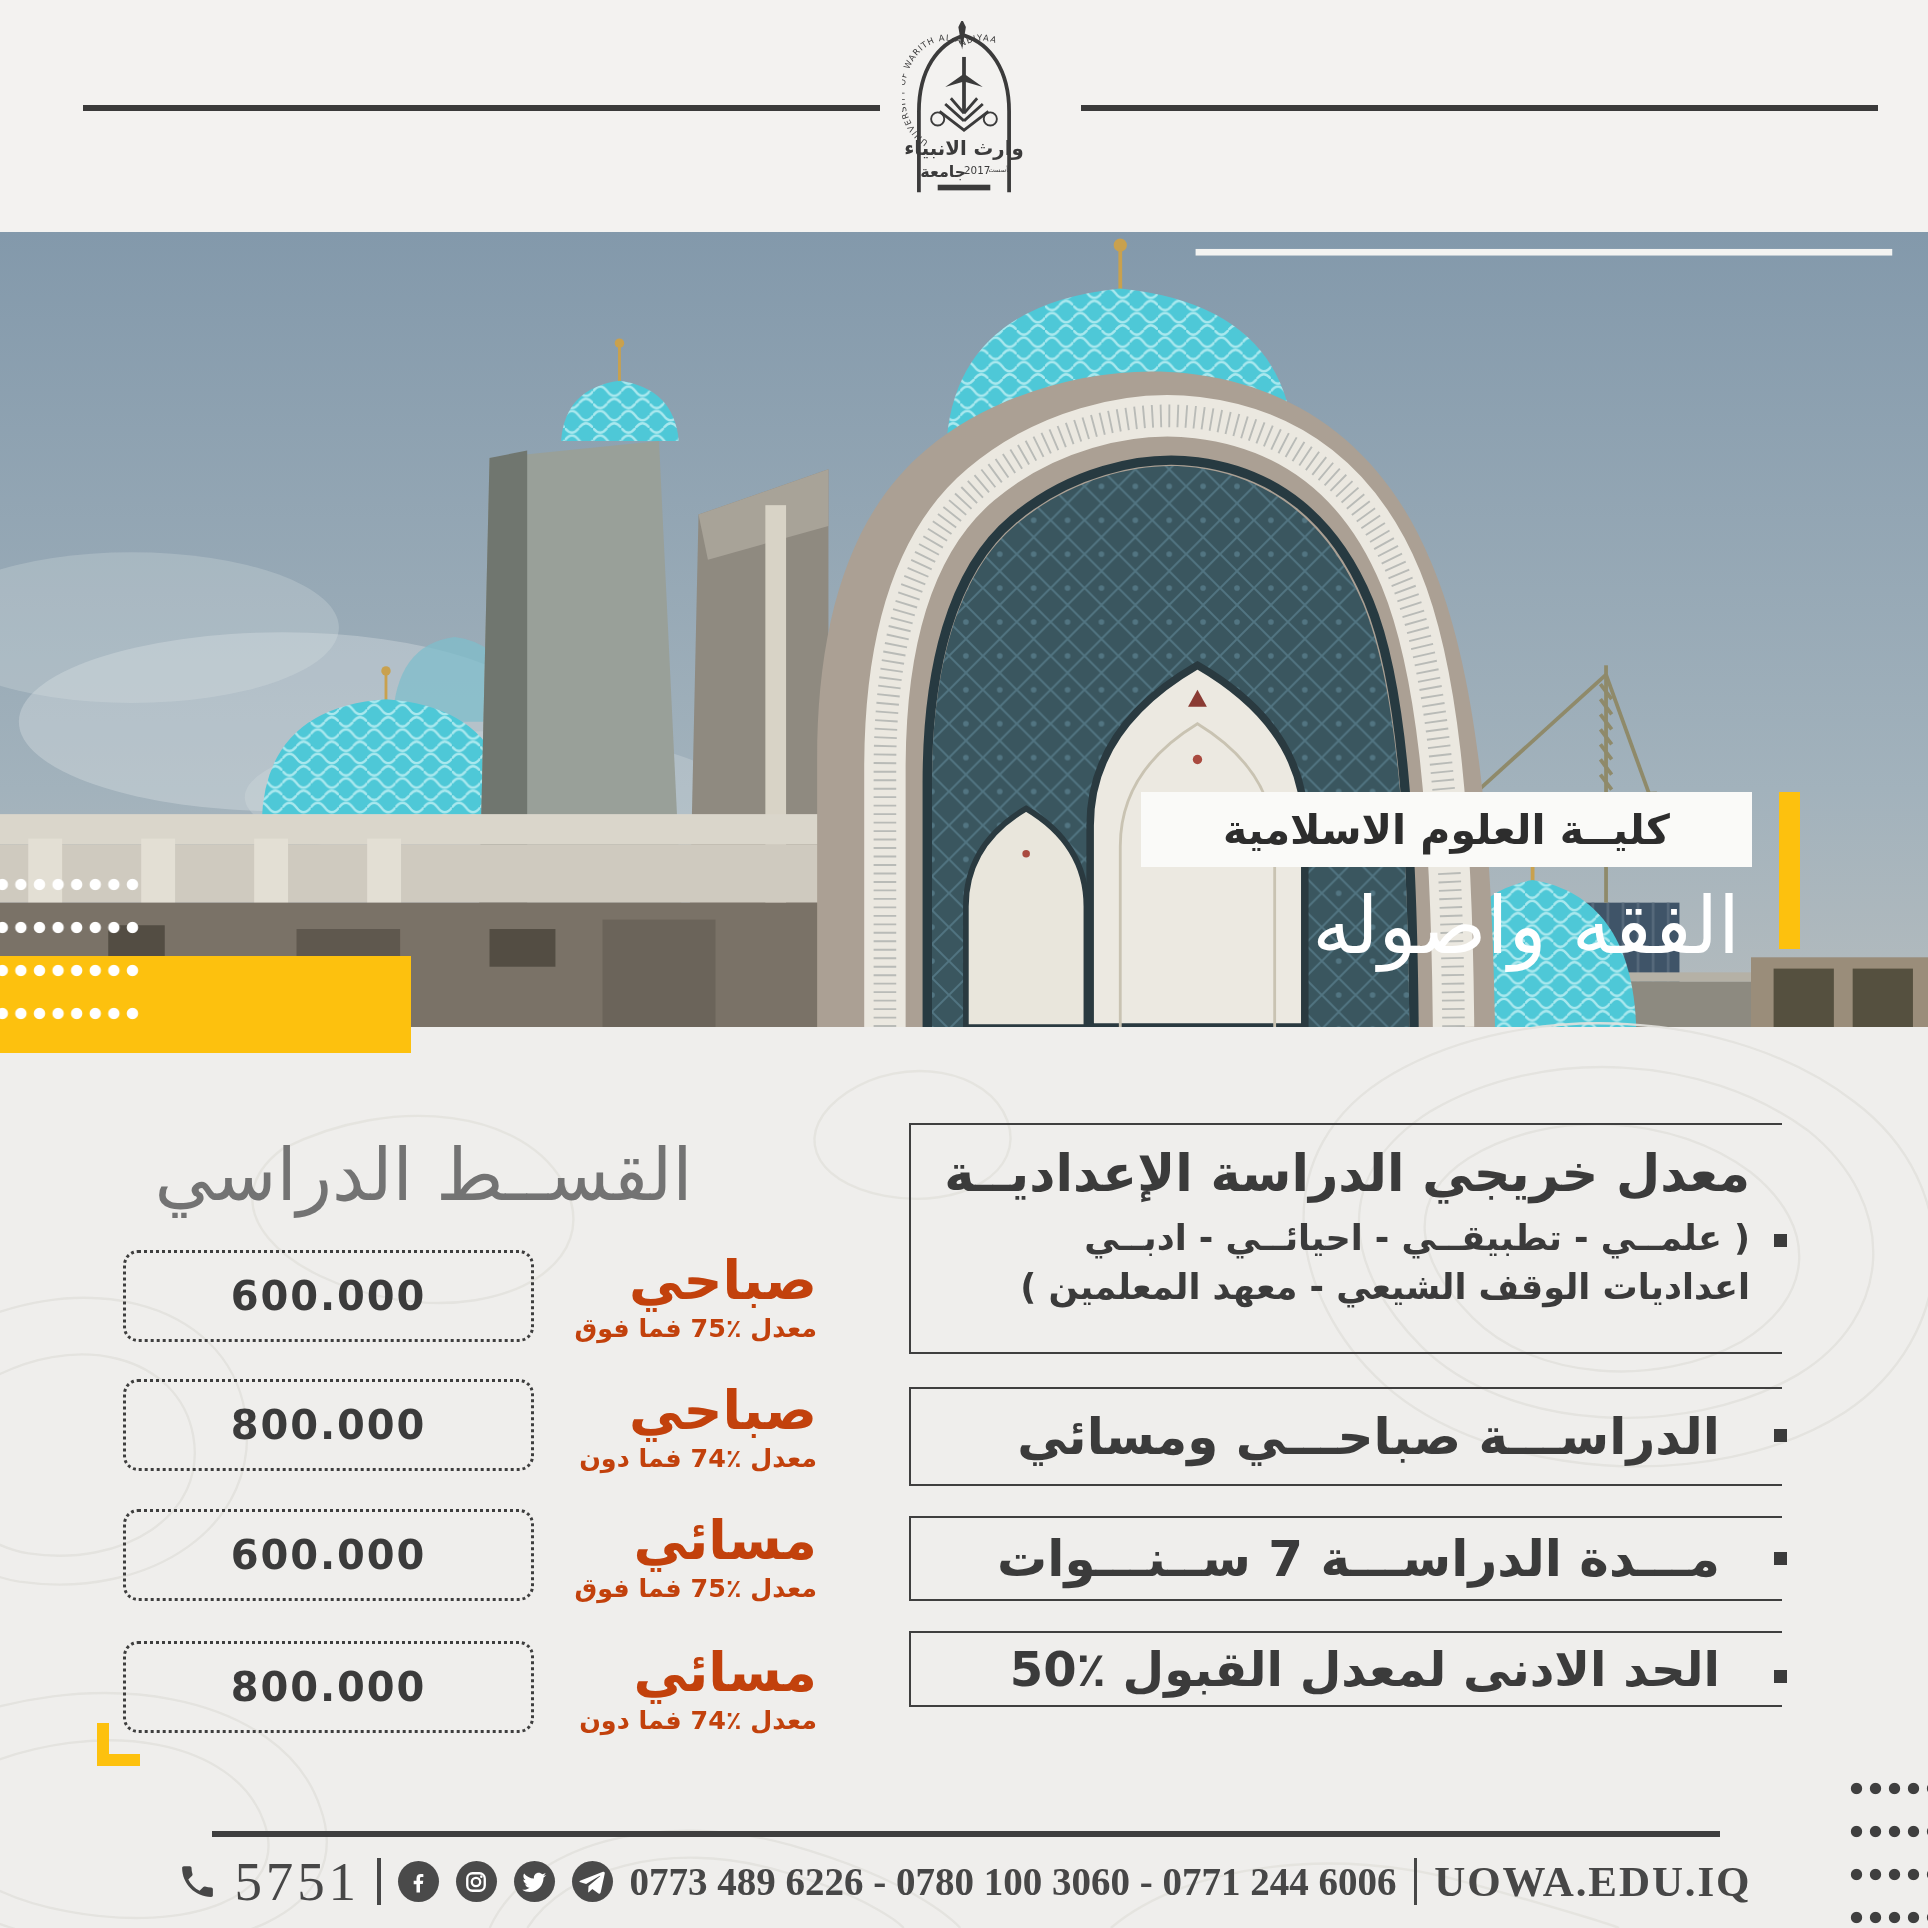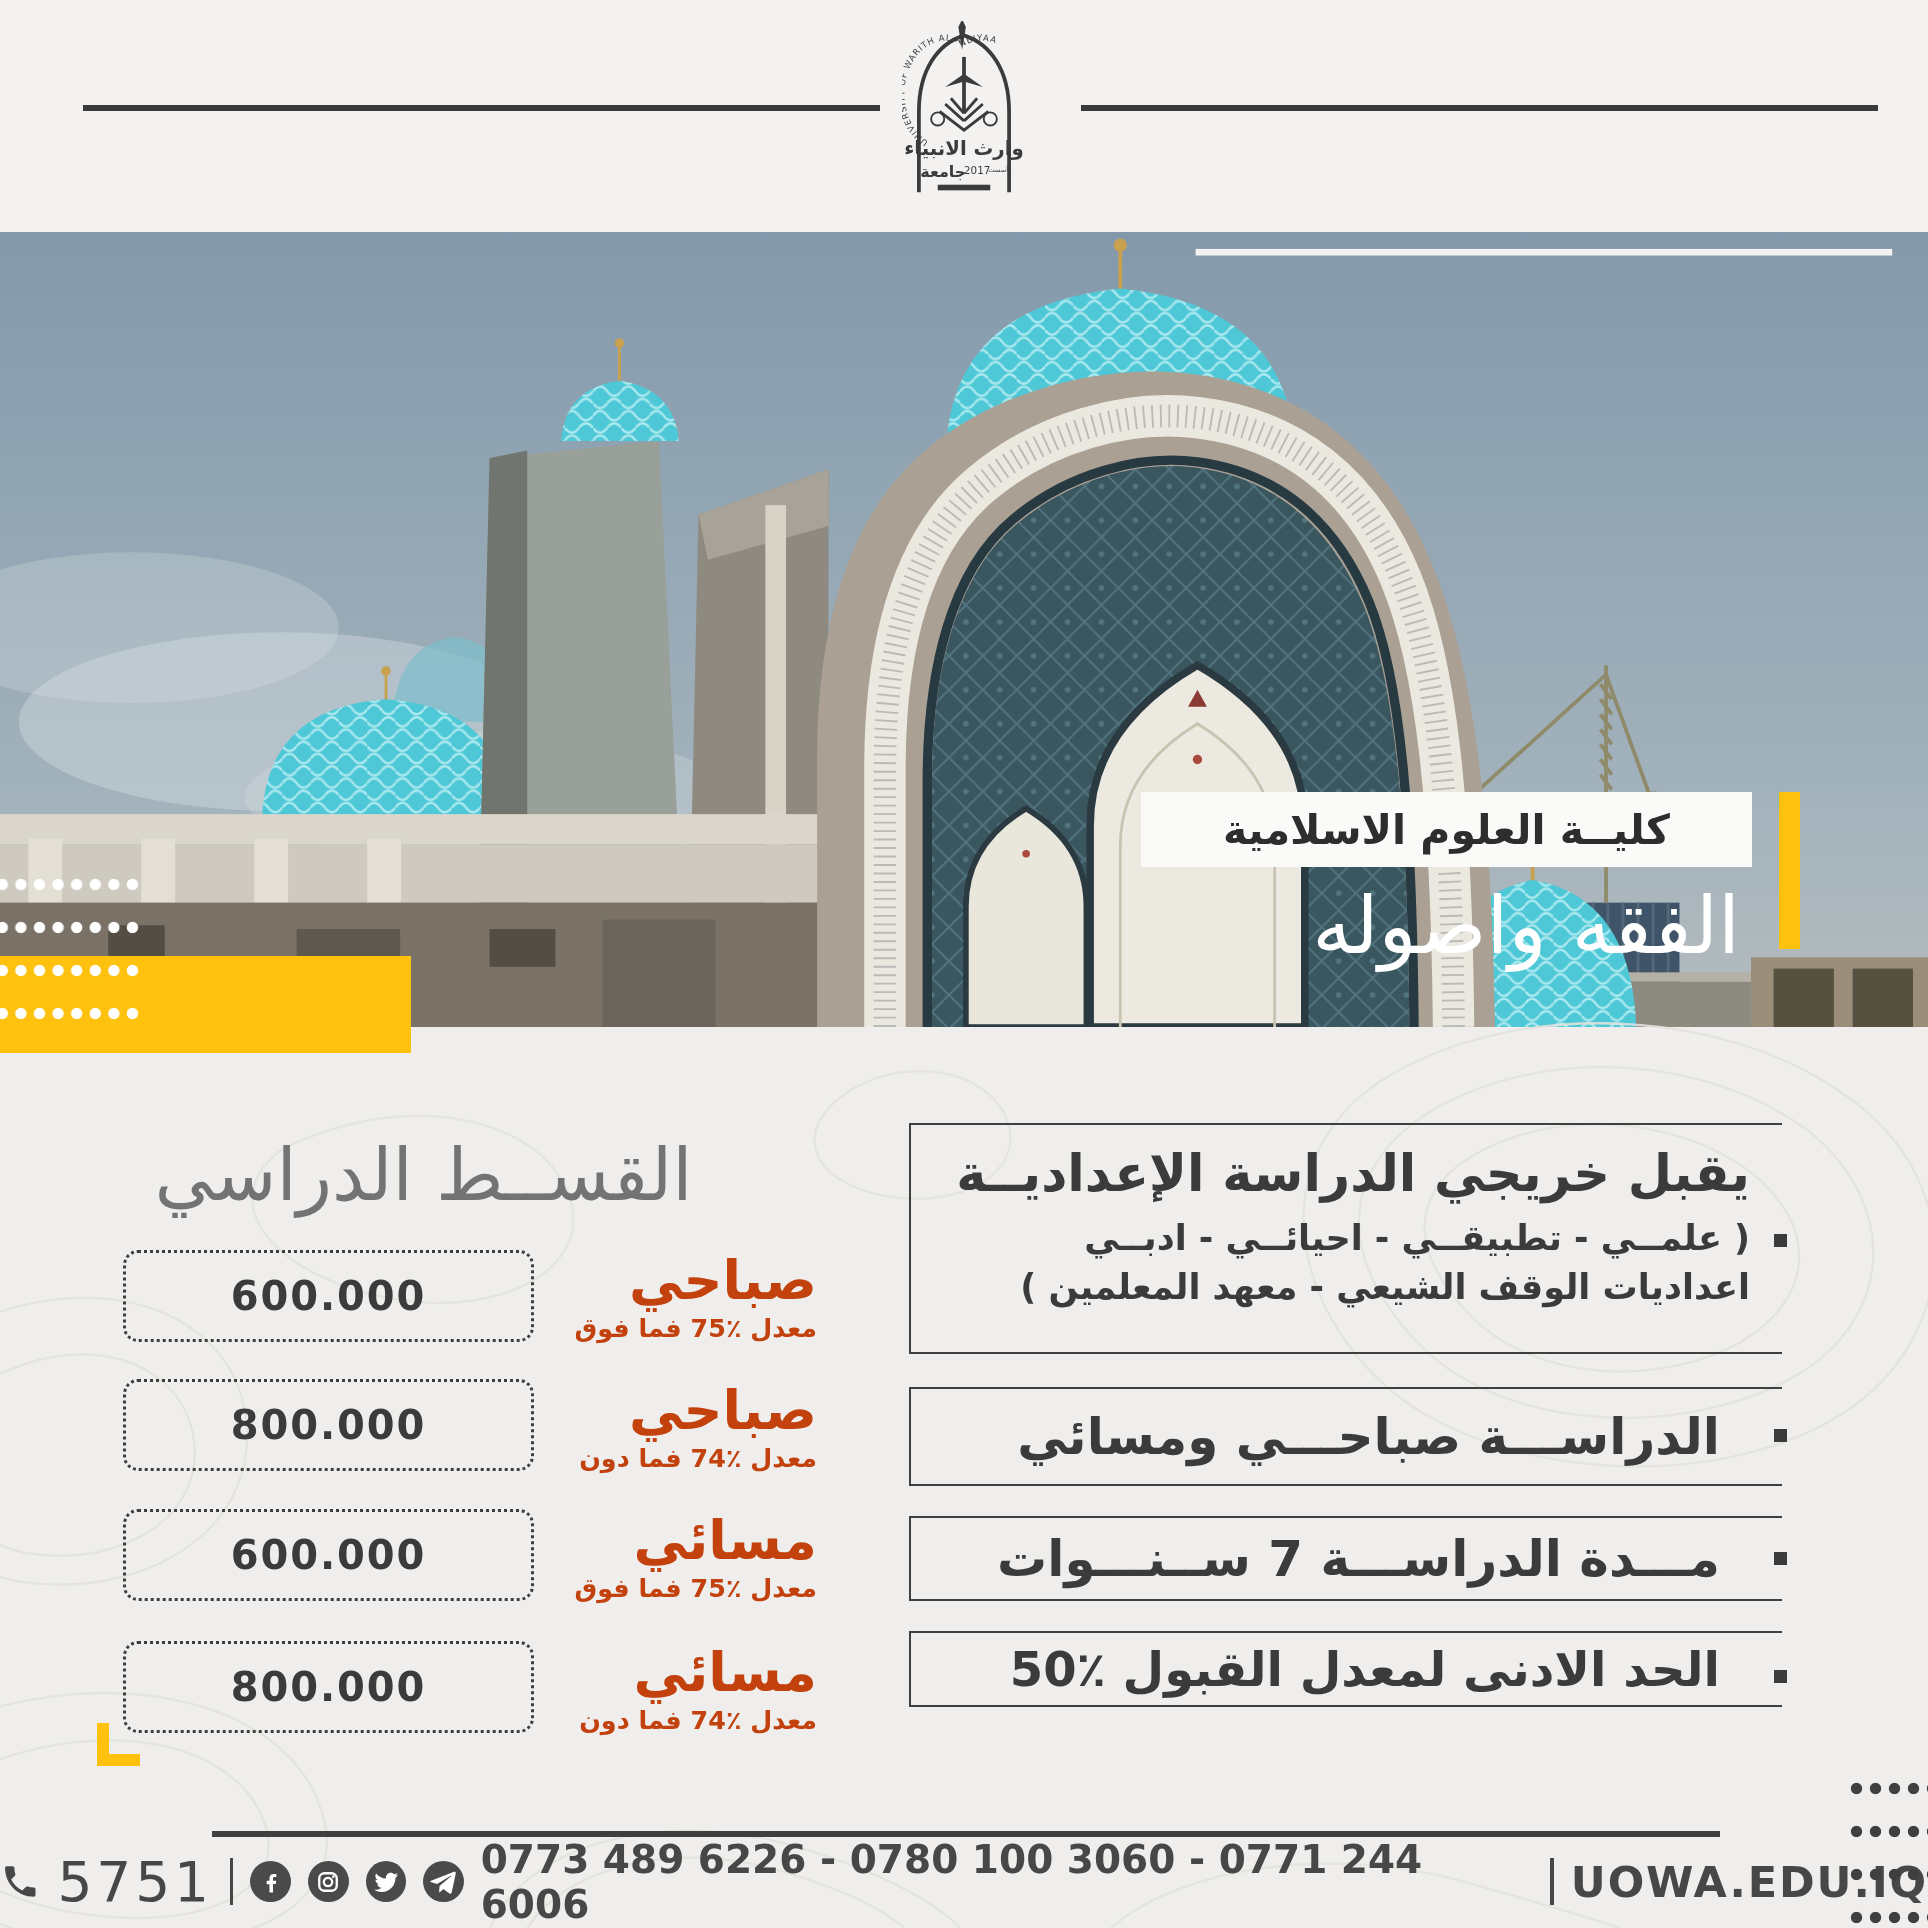--- a/index.html
+++ b/index.html
@@ -46,21 +46,21 @@
   .b1 .head{margin:19px 32px 0 0;font-size:51px;font-weight:bold;}
   .b1 .detail{margin:11.3px 32px 0 19px;font-size:35px;font-weight:bold;line-height:49px;}
   .b-line{display:flex;align-items:center;font-weight:bold;padding-left:23px;}
   .b2{top:1387px;height:99px;font-size:50px;padding-right:62px;}
   .b3{top:1516px;height:85px;font-size:50px;padding-right:62px;}
   .b4{top:1631px;height:76px;font-size:48px;padding-right:62px;}
   .sq-bullet{width:13px;height:13px;background:#3b3b3b;left:1774px;}
   
   .footer-line{left:212px;top:1831px;width:1508px;height:5.6px;background:#3f3f3f;}
   .footer-row{left:0;top:1842px;width:1928px;height:79px;display:flex;align-items:center;
-    justify-content:center;gap:17px;color:#474747;}
+    justify-content:center;gap:17px;color:#474747;font-family:Liberation Serif, serif;}
   .f-num{font-size:55px;letter-spacing:3.8px;}
   .f-sep{width:3.8px;height:47px;background:#474747;}
   .f-phones{font-size:39px;font-weight:bold;letter-spacing:0;}
   .f-site{font-size:43px;font-weight:bold;letter-spacing:1.9px;}
   .soc{width:41px;height:41px;border-radius:50%;background:#4a4a4a;display:flex;
     align-items:center;justify-content:center;}
   .soc svg{display:block;}
   .contours{left:0;top:1017px;width:1928px;height:911px;}
 </style>
 </head>
@@ -239,21 +239,21 @@
     <span>800.000</span>
   </div>
   <div class="abs fee-meta" style="top:1644px">
     <h3>مسائي</h3>
     <p>معدل ٪74 فما دون</p>
   </div>
 
   <div class="abs corner-l"></div>
 
   <div class="abs info-block b1">
-    <div class="head">يقبل خريجي الدراسة الإعداديــة</div>
+    <div class="head">معدل خريجي الدراسة الإعداديــة</div>
     <div class="detail">( علمــي - تطبيقــي - احيائــي - ادبــي اعداديات الوقف الشيعي - معهد المعلمين )</div>
   </div>
   <div class="abs info-block b-line b2">
     <span>الدراســـة صباحـــي ومسائي</span>
   </div>
   <div class="abs info-block b-line b3">
     <span>مـــدة الدراســـة 7 ســنـــوات</span>
   </div>
   <div class="abs info-block b-line b4">
     <span>الحد الادنى لمعدل القبول ٪50</span>

